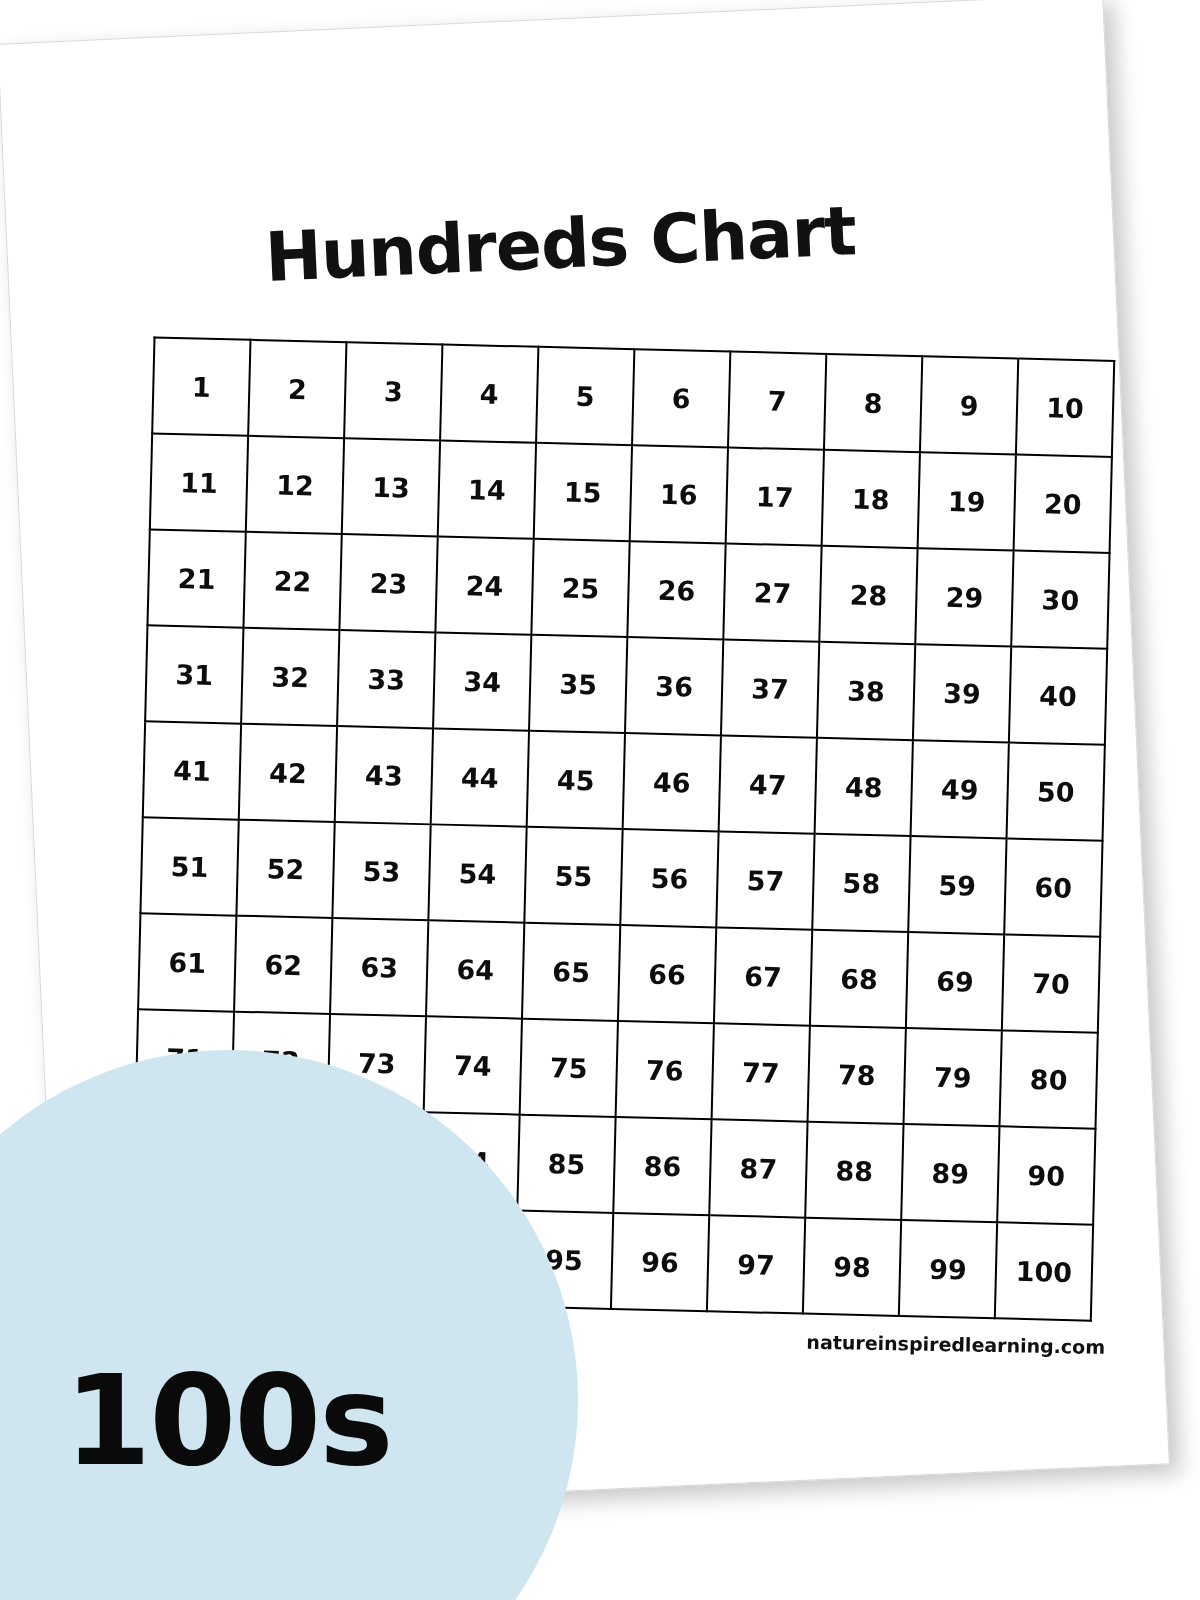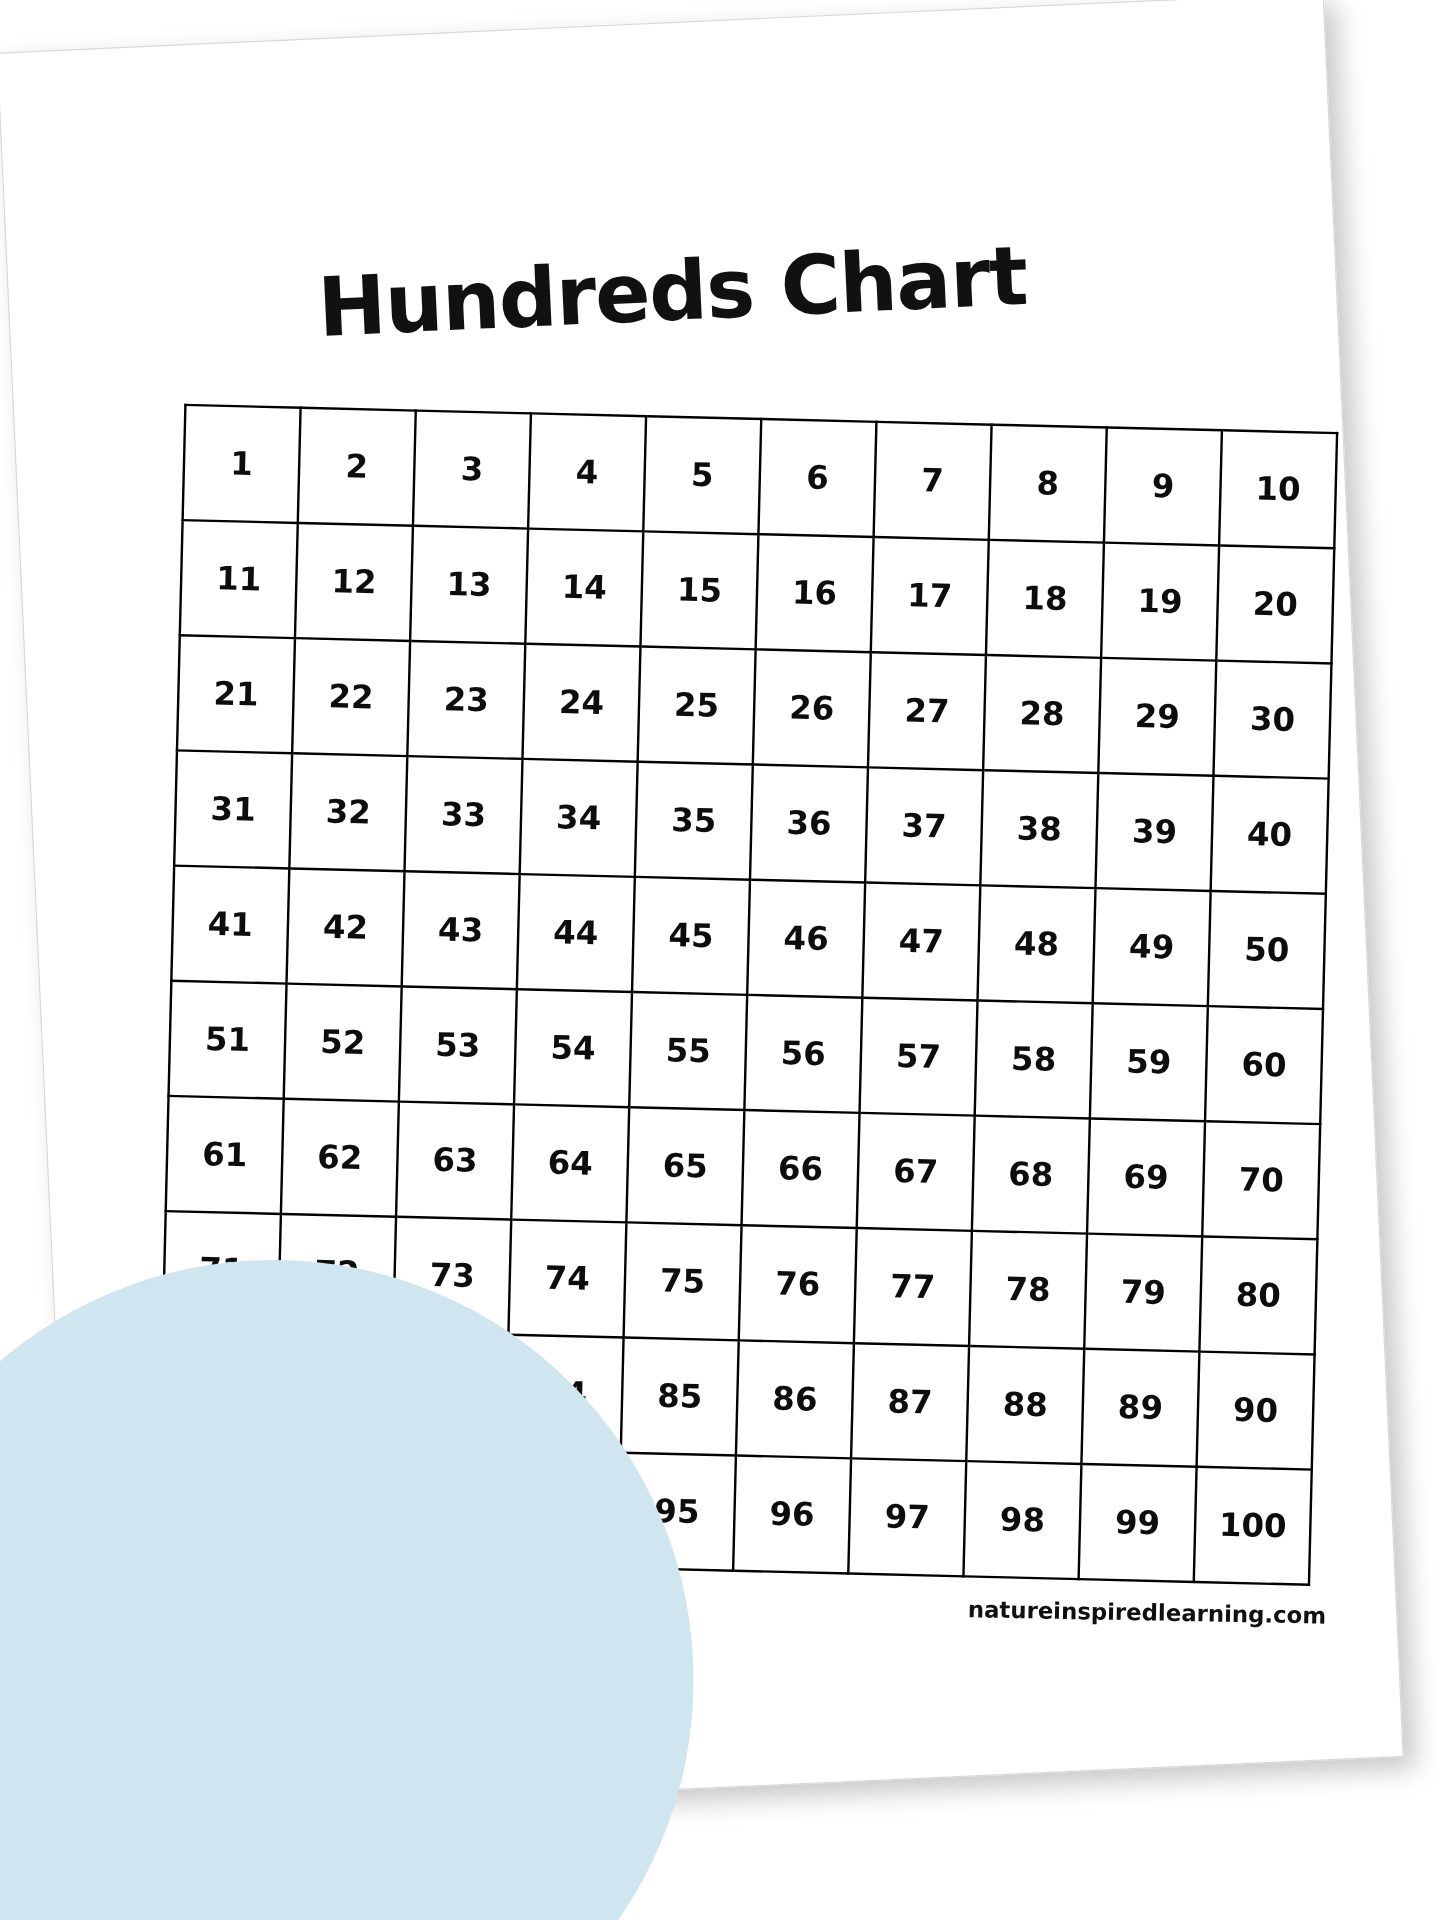--- a/index.html
+++ b/index.html
@@ -252,15 +252,16 @@
             </tr>
           </tbody>
       </table>
     </div>
 
     <div id="credit">natureinspiredlearning.com</div>
 
   </div>
 
   <div id="badge">
+    <div class="line">100s</div>
   </div>
 
 </div>
 
 </body></html>

